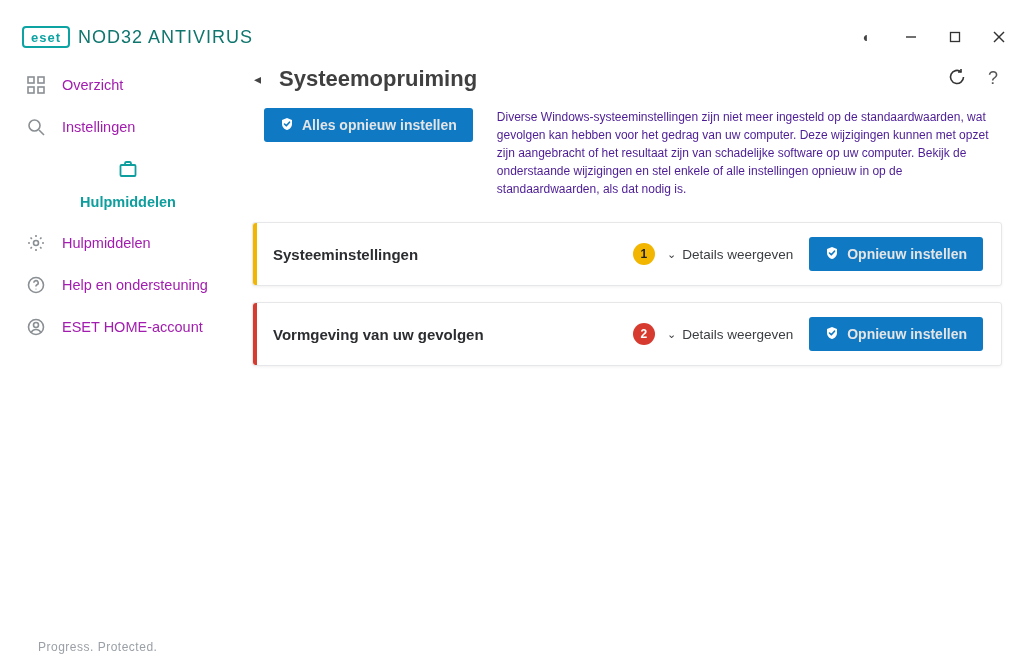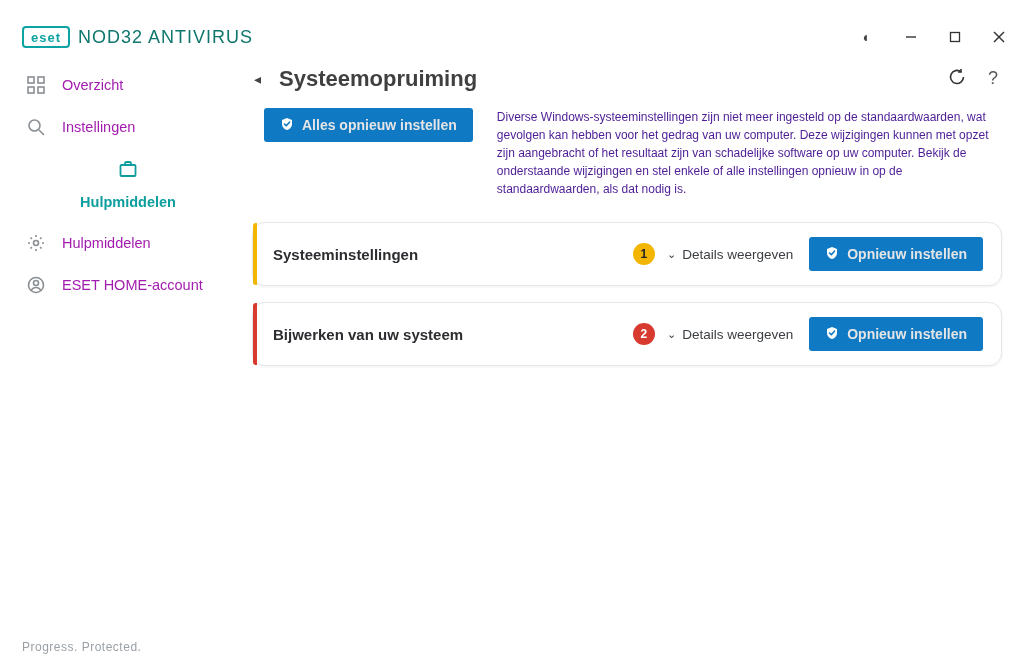--- a/index.html
+++ b/index.html
@@ -133,21 +133,21 @@
   .intro-text {
     font-size: 12px;
     line-height: 1.5;
     color: #4c1d95;
     max-width: 560px;
   }
   
   .card {
     background: #fff;
     border: 1px solid #e6e7e9;
-    border-radius: 13px;
+    border-radius: 3px;
     box-shadow: 0 1px 3px rgba(0,0,0,0.06);
     padding: 14px 18px 14px 14px;
     display: flex;
     align-items: center;
     margin-bottom: 16px;
     margin-left: 2px;
     position: relative;
   }
   .card::before {
     content: "";
@@ -183,21 +183,21 @@
     cursor: pointer;
     margin-right: 16px;
   }
   .shield {
     display:inline-block;
     line-height:1;
   }
   .footer {
     position: absolute;
     bottom: 16px;
-    left: 22px;
+    left: 38px;
     font-size: 12px;
     letter-spacing: 0.5px;
     color: #9aa0a6;
   }
 </style>
 </head>
 <body>
 
 <div class="titlebar">
   <div class="brand">
@@ -265,20 +265,30 @@
             <circle cx="9" cy="9" r="2.5"></circle>
             <path d="M9 1v2M9 15v2M1 9h2M15 9h2M3.5 3.5l1.4 1.4M13.1 13.1l1.4 1.4M3.5 14.5l1.4-1.4M13.1 4.9l1.4-1.4"></path>
           </svg>
       </span>
       <span>Hulpmiddelen</span>
     </div>
     <div class="nav-item">
       <span class="nav-icon">
         <svg width="18" height="18" viewBox="0 0 18 18" fill="none" stroke="currentColor" stroke-width="1.6">
             <circle cx="9" cy="9" r="7.5"></circle>
+            <path d="M6.8 6.8a2.2 2.2 0 1 1 3.1 2c-.8.4-1 .9-1 1.7"></path>
+            <circle cx="9" cy="13" r="0.6" fill="currentColor" stroke="none"></circle>
+          </svg>
+      </span>
+      <span>Help en ondersteuning</span>
+    </div>
+    <div class="nav-item">
+      <span class="nav-icon">
+        <svg width="18" height="18" viewBox="0 0 18 18" fill="none" stroke="currentColor" stroke-width="1.6">
+            <circle cx="9" cy="9" r="7.5"></circle>
             <circle cx="9" cy="7" r="2.5"></circle>
             <path d="M4 15c1-2.5 3-3.5 5-3.5s4 1 5 3.5"></path>
           </svg>
       </span>
       <span>ESET HOME-account</span>
     </div>
   </div>
 
   <div class="main">
     <div class="page-header">
@@ -320,21 +330,21 @@
           <svg width="14" height="14" viewBox="0 0 14 14">
               <path d="M7 1 L12 3 V7 C12 10 9.5 12.5 7 13 C4.5 12.5 2 10 2 7 V3 Z" fill="#fff"></path>
               <path d="M4.5 7 L6.3 8.8 L9.5 5.2" stroke="#0f79c4" stroke-width="1.6" fill="none" stroke-linecap="round" stroke-linejoin="round"></path>
             </svg>
         </span>
         <span>Opnieuw instellen</span>
       </button>
     </div>
 
     <div class="card error">
-      <div class="card-title">Bijwerken van uw systeem</div>
+      <div class="card-title">Vormgeving van uw gevolgen</div>
       <span class="badge error">2</span>
       <span class="details-toggle">
         <span style="font-size:11px;">⌄</span>
         <span>Details weergeven</span>
       </span>
       <button class="primary-btn">
         <span class="shield">
           <svg width="14" height="14" viewBox="0 0 14 14">
               <path d="M7 1 L12 3 V7 C12 10 9.5 12.5 7 13 C4.5 12.5 2 10 2 7 V3 Z" fill="#fff"></path>
               <path d="M4.5 7 L6.3 8.8 L9.5 5.2" stroke="#0f79c4" stroke-width="1.6" fill="none" stroke-linecap="round" stroke-linejoin="round"></path>

